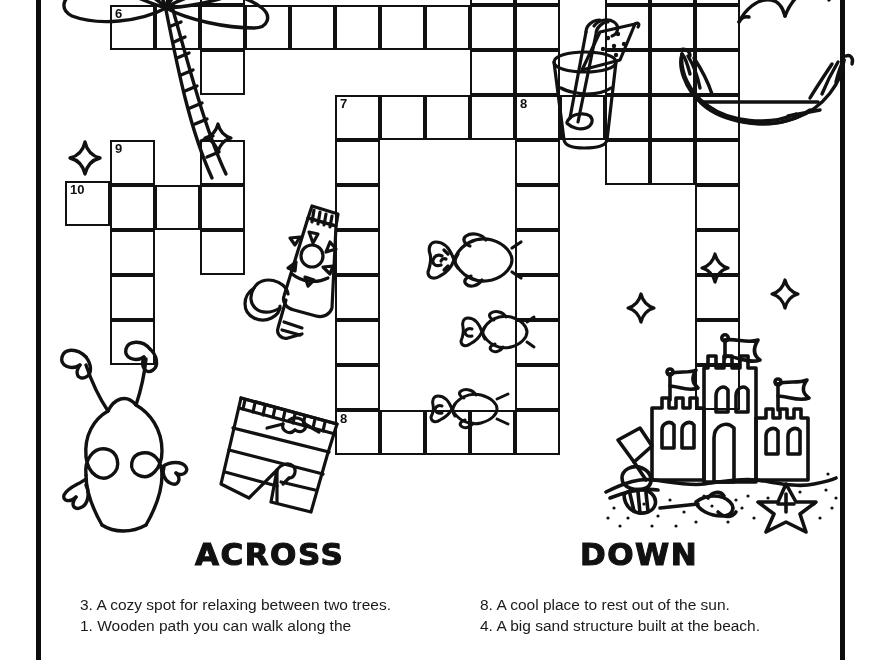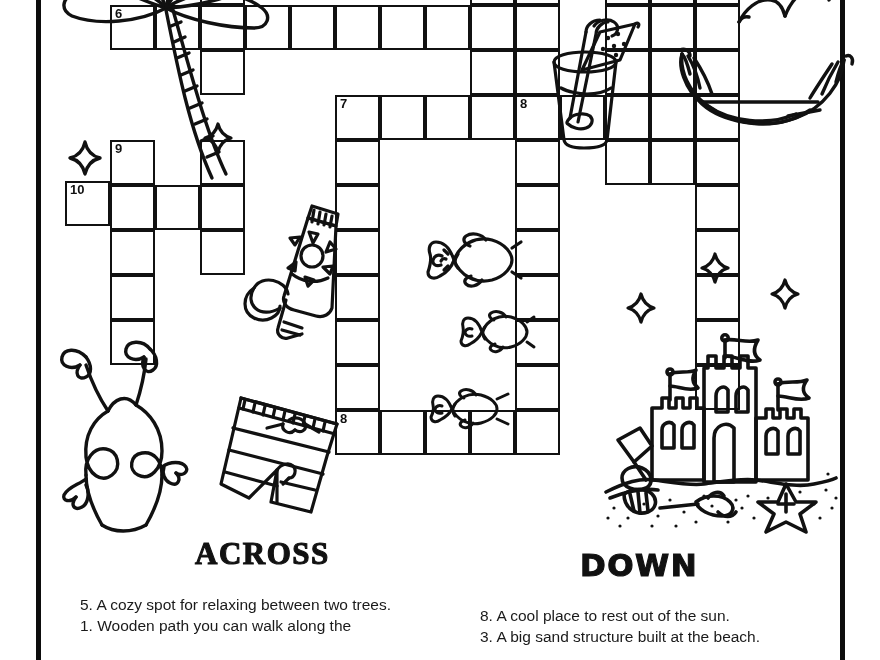--- a/index.html
+++ b/index.html
@@ -73,22 +73,22 @@
   .clue-heading {
     font-family: "DejaVu Sans", sans-serif;
     font-weight: bold;
     font-size: 31px;
     letter-spacing: 1.5px;
     color: #111111;
     text-align: left;
     margin: 0 0 22px 0;
     -webkit-text-stroke: 1.1px #111111;
   }
-  .col-across .clue-heading { padding-left: 135px; font-family: Liberation Serif, serif; }
-  .col-down   .clue-heading { padding-left: 120px; margin-top: 11px; }
+  .col-across .clue-heading { padding-left: 135px; }
+  .col-down   .clue-heading { padding-left: 120px; }
 
   .clue-list {
     list-style: none;
     margin: 0;
     padding: 0;
     font-size: 15.5px;
     line-height: 21px;
     color: #1a1a1a;
   }
   .clue-list li {
@@ -477,28 +477,28 @@
           <circle cx="228" cy="162" r="1.6"></circle>
       </g>
     </svg>
   </div>
 
   <div id="clues">
 
     <div class="col-across">
       <div class="clue-heading">ACROSS</div>
       <ul class="clue-list">
-        <li>5. A cozy spot for relaxing between two trees.</li>
+        <li>3. A cozy spot for relaxing between two trees.</li>
         <li>1. Wooden path you can walk along the</li>
       </ul>
     </div>
 
     <div class="col-down">
       <div class="clue-heading">DOWN</div>
       <ul class="clue-list">
         <li>8. A cool place to rest out of the sun.</li>
-        <li>3. A big sand structure built at the beach.</li>
+        <li>4. A big sand structure built at the beach.</li>
       </ul>
     </div>
 
   </div>
 
 </div>
 
 </body></html>

